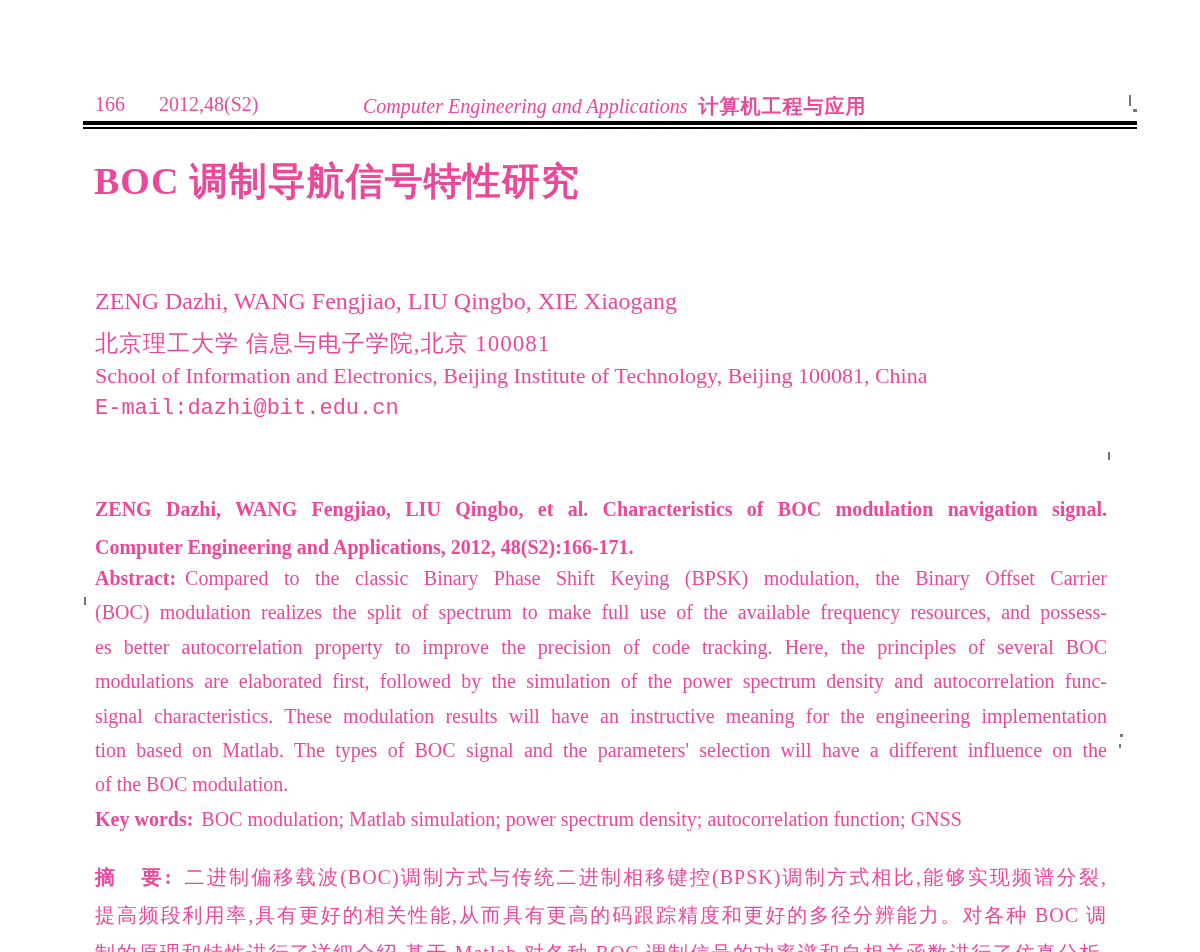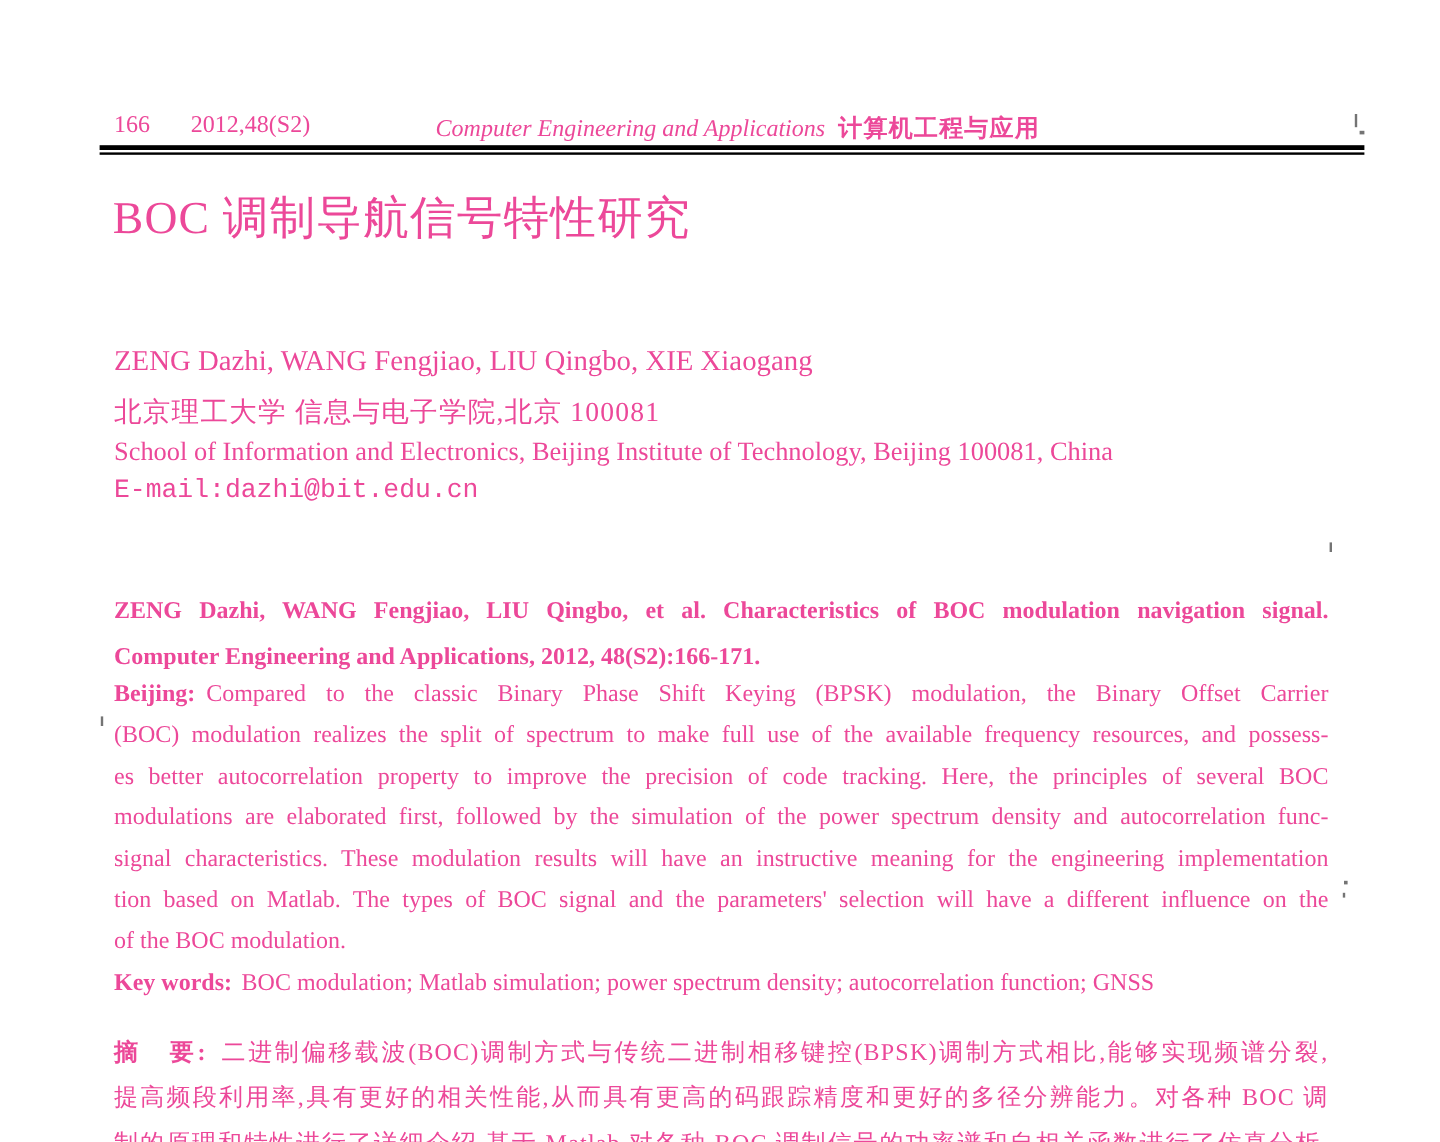--- a/index.html
+++ b/index.html
@@ -22,21 +22,21 @@
   .journal .jcn { font-weight: bold; margin-left: 6px; letter-spacing: 1px; }
 
   .rule {
     position: absolute; left: 83px; top: 121px; width: 1054px;
     height: 2px; border-top: 4px solid #000; border-bottom: 2px solid #000;
   }
 
   
   .title {
     position: absolute; left: 94px; top: 156px; margin: 0;
-    font-size: 38px; font-weight: normal; letter-spacing: 1px; white-space: nowrap;
+    font-size: 38px; font-weight: bold; letter-spacing: 1px; white-space: nowrap;
   }
 
   
   .line { position: absolute; left: 95px; white-space: nowrap; }
   .authors-cn  { top: 250px; font-size: 23px; letter-spacing: 1.5px; }
   .authors-en  { top: 288px; font-size: 24px; }
   .affil-cn    { top: 328px; font-size: 23px; letter-spacing: 1px; }
   .affil-en    { top: 363px; font-size: 22px; }
   .email       { top: 396px; font-size: 22px; font-family: Liberation Mono, monospace; }
 
@@ -89,21 +89,21 @@
   <div class="line affil-en">School of Information and Electronics, Beijing Institute of Technology, Beijing 100081, China</div>
   <div class="line email">E-mail:dazhi@bit.edu.cn</div>
 
   <div class="citation">
     <div class="jl">ZENG Dazhi, WANG Fengjiao, LIU Qingbo, et al. Characteristics of BOC modulation navigation signal.</div>
     <div class="left">Computer Engineering and Applications, 2012, 48(S2):166-171.</div>
   </div>
 
   <div class="abstract">
     <div class="jl">
-      <span class="lbl">Beijing:</span><span>Compared to the classic Binary Phase Shift Keying (BPSK) modulation, the Binary Offset Carrier</span>
+      <span class="lbl">Abstract:</span><span>Compared to the classic Binary Phase Shift Keying (BPSK) modulation, the Binary Offset Carrier</span>
     </div>
     <div class="jl">(BOC) modulation realizes the split of spectrum to make full use of the available frequency resources, and possess-</div>
     <div class="jl">es better autocorrelation property to improve the precision of code tracking. Here, the principles of several BOC</div>
     <div class="jl">modulations are elaborated first, followed by the simulation of the power spectrum density and autocorrelation func-</div>
     <div class="jl">signal characteristics. These modulation results will have an instructive meaning for the engineering implementation</div>
     <div class="jl">tion based on Matlab. The types of BOC signal and the parameters' selection will have a different influence on the</div>
     <div class="left">of the BOC modulation.</div>
   </div>
 
   <div class="keywords">

